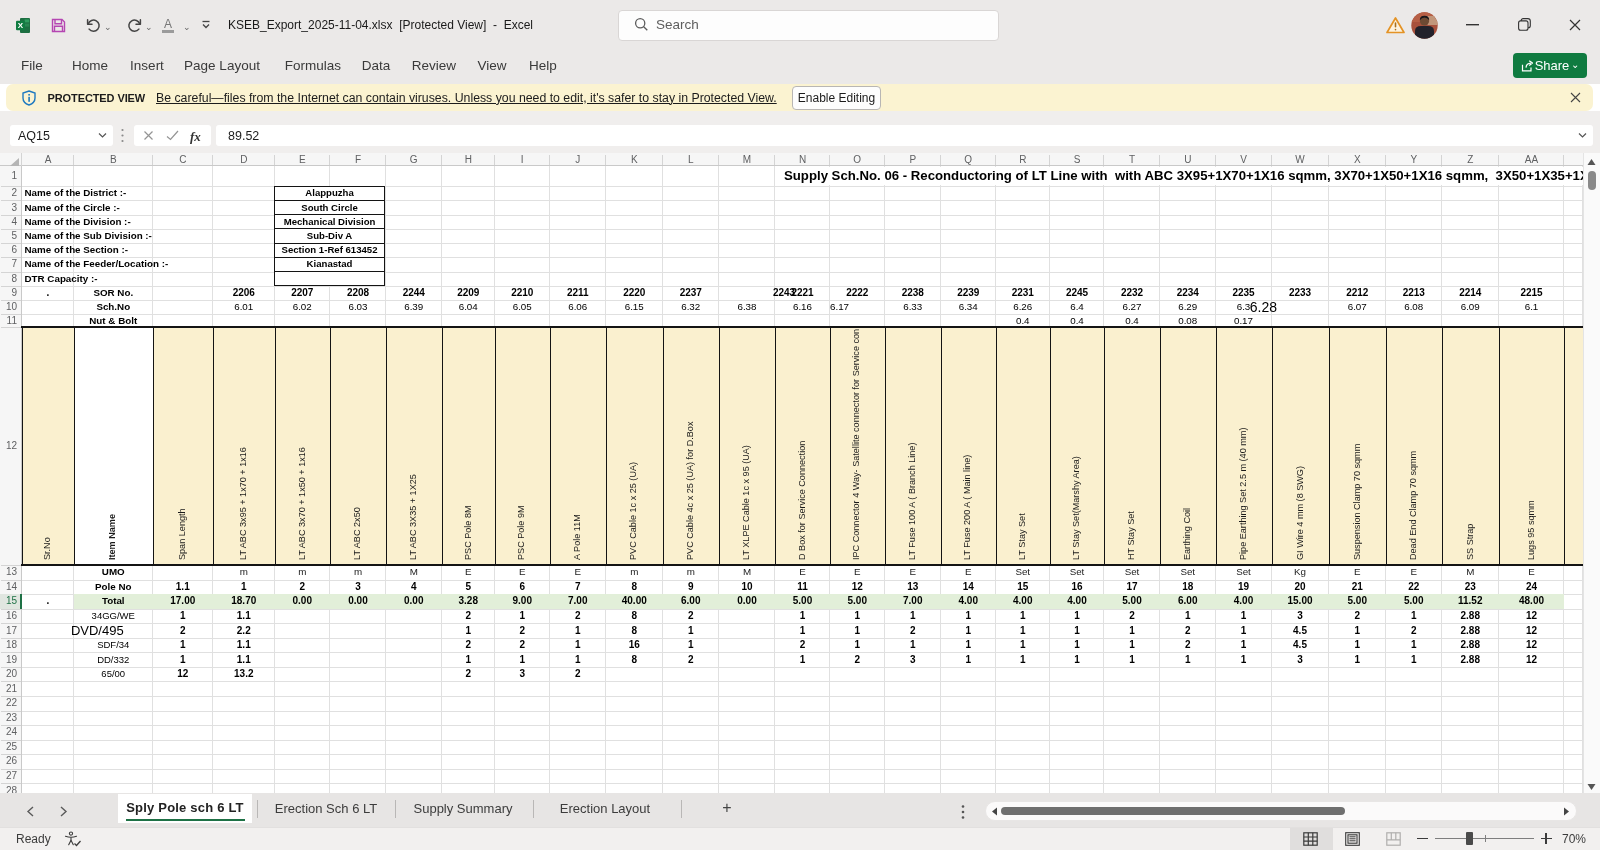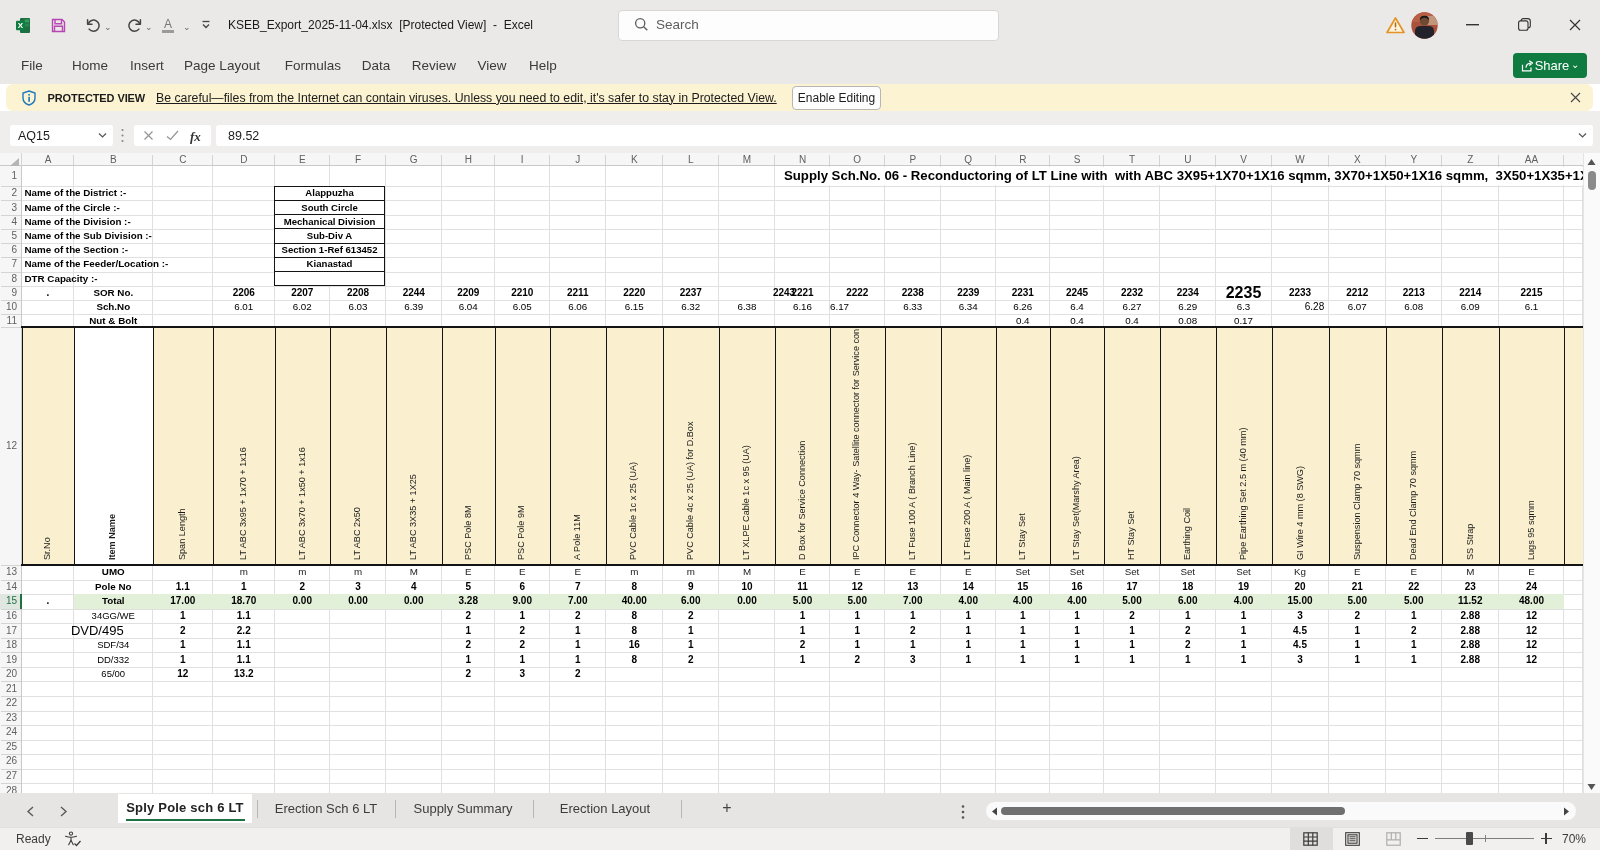--- a/index.html
+++ b/index.html
@@ -395,21 +395,21 @@
 <div style="position:absolute;left:662.5px;top:133.4px;width:56.5px;height:14px;line-height:14px;text-align:center;font-size:10px;font-weight:700;color:#000;white-space:nowrap;">2237</div>
 <div style="position:absolute;left:756px;top:133.4px;width:56.0px;height:14px;line-height:14px;text-align:center;font-size:10px;font-weight:700;color:#000;white-space:nowrap;">2243</div>
 <div style="position:absolute;left:775.0px;top:133.4px;width:55.0px;height:14px;line-height:14px;text-align:center;font-size:10px;font-weight:700;color:#000;white-space:nowrap;">2221</div>
 <div style="position:absolute;left:830.0px;top:133.4px;width:54.5px;height:14px;line-height:14px;text-align:center;font-size:10px;font-weight:700;color:#000;white-space:nowrap;">2222</div>
 <div style="position:absolute;left:884.5px;top:133.4px;width:56.5px;height:14px;line-height:14px;text-align:center;font-size:10px;font-weight:700;color:#000;white-space:nowrap;">2238</div>
 <div style="position:absolute;left:941.0px;top:133.4px;width:54.5px;height:14px;line-height:14px;text-align:center;font-size:10px;font-weight:700;color:#000;white-space:nowrap;">2239</div>
 <div style="position:absolute;left:995.5px;top:133.4px;width:54.5px;height:14px;line-height:14px;text-align:center;font-size:10px;font-weight:700;color:#000;white-space:nowrap;">2231</div>
 <div style="position:absolute;left:1050.0px;top:133.4px;width:54.0px;height:14px;line-height:14px;text-align:center;font-size:10px;font-weight:700;color:#000;white-space:nowrap;">2245</div>
 <div style="position:absolute;left:1104.0px;top:133.4px;width:56.0px;height:14px;line-height:14px;text-align:center;font-size:10px;font-weight:700;color:#000;white-space:nowrap;">2232</div>
 <div style="position:absolute;left:1160.0px;top:133.4px;width:55.5px;height:14px;line-height:14px;text-align:center;font-size:10px;font-weight:700;color:#000;white-space:nowrap;">2234</div>
-<div style="position:absolute;left:1215.5px;top:133.4px;width:56.0px;height:14px;line-height:14px;text-align:center;font-size:16px;font-weight:700;color:#000;white-space:nowrap;">2235</div>
+<div style="position:absolute;left:1215.5px;top:133.4px;width:56.0px;height:14px;line-height:14px;text-align:center;font-size:10px;font-weight:700;color:#000;white-space:nowrap;">2235</div>
 <div style="position:absolute;left:1271.5px;top:133.4px;width:57.0px;height:14px;line-height:14px;text-align:center;font-size:10px;font-weight:700;color:#000;white-space:nowrap;">2233</div>
 <div style="position:absolute;left:1328.5px;top:133.4px;width:57.5px;height:14px;line-height:14px;text-align:center;font-size:10px;font-weight:700;color:#000;white-space:nowrap;">2212</div>
 <div style="position:absolute;left:1386.0px;top:133.4px;width:55.5px;height:14px;line-height:14px;text-align:center;font-size:10px;font-weight:700;color:#000;white-space:nowrap;">2213</div>
 <div style="position:absolute;left:1441.5px;top:133.4px;width:57.5px;height:14px;line-height:14px;text-align:center;font-size:10px;font-weight:700;color:#000;white-space:nowrap;">2214</div>
 <div style="position:absolute;left:1499.0px;top:133.4px;width:65.0px;height:14px;line-height:14px;text-align:center;font-size:10px;font-weight:700;color:#000;white-space:nowrap;">2215</div>
 <div style="position:absolute;left:74.0px;top:147.6px;width:78.5px;height:14px;line-height:14px;text-align:center;font-size:9.8px;font-weight:700;color:#000;white-space:nowrap;">Sch.No</div>
 <div style="position:absolute;left:213.0px;top:147.6px;width:61.5px;height:14px;line-height:14px;text-align:center;font-size:9.8px;color:#000;white-space:nowrap;">6.01</div>
 <div style="position:absolute;left:274.5px;top:147.6px;width:55.5px;height:14px;line-height:14px;text-align:center;font-size:9.8px;color:#000;white-space:nowrap;">6.02</div>
 <div style="position:absolute;left:330.0px;top:147.6px;width:56.0px;height:14px;line-height:14px;text-align:center;font-size:9.8px;color:#000;white-space:nowrap;">6.03</div>
 <div style="position:absolute;left:386.0px;top:147.6px;width:55.5px;height:14px;line-height:14px;text-align:center;font-size:9.8px;color:#000;white-space:nowrap;">6.39</div>
@@ -421,21 +421,21 @@
 <div style="position:absolute;left:719.0px;top:147.6px;width:56.0px;height:14px;line-height:14px;text-align:center;font-size:9.8px;color:#000;white-space:nowrap;">6.38</div>
 <div style="position:absolute;left:775.0px;top:147.6px;width:55.0px;height:14px;line-height:14px;text-align:center;font-size:9.8px;color:#000;white-space:nowrap;">6.16</div>
 <div style="position:absolute;left:830.0px;top:147.6px;width:54.5px;height:14px;line-height:14px;font-size:9.8px;color:#000;white-space:nowrap;">6.17</div>
 <div style="position:absolute;left:884.5px;top:147.6px;width:56.5px;height:14px;line-height:14px;text-align:center;font-size:9.8px;color:#000;white-space:nowrap;">6.33</div>
 <div style="position:absolute;left:941.0px;top:147.6px;width:54.5px;height:14px;line-height:14px;text-align:center;font-size:9.8px;color:#000;white-space:nowrap;">6.34</div>
 <div style="position:absolute;left:995.5px;top:147.6px;width:54.5px;height:14px;line-height:14px;text-align:center;font-size:9.8px;color:#000;white-space:nowrap;">6.26</div>
 <div style="position:absolute;left:1050.0px;top:147.6px;width:54.0px;height:14px;line-height:14px;text-align:center;font-size:9.8px;color:#000;white-space:nowrap;">6.4</div>
 <div style="position:absolute;left:1104.0px;top:147.6px;width:56.0px;height:14px;line-height:14px;text-align:center;font-size:9.8px;color:#000;white-space:nowrap;">6.27</div>
 <div style="position:absolute;left:1160.0px;top:147.6px;width:55.5px;height:14px;line-height:14px;text-align:center;font-size:9.8px;color:#000;white-space:nowrap;">6.29</div>
 <div style="position:absolute;left:1215.5px;top:147.6px;width:56.0px;height:14px;line-height:14px;text-align:center;font-size:9.8px;color:#000;white-space:nowrap;">6.3</div>
-<div style="position:absolute;left:1286px;top:147.6px;width:57.0px;height:14px;line-height:14px;text-align:center;font-size:10px;color:#000;white-space:nowrap;">6.28</div>
+<div style="position:absolute;left:1220px;top:147.6px;width:57.0px;height:14px;line-height:14px;text-align:right;font-size:14px;color:#000;white-space:nowrap;">6.28</div>
 <div style="position:absolute;left:1328.5px;top:147.6px;width:57.5px;height:14px;line-height:14px;text-align:center;font-size:9.8px;color:#000;white-space:nowrap;">6.07</div>
 <div style="position:absolute;left:1386.0px;top:147.6px;width:55.5px;height:14px;line-height:14px;text-align:center;font-size:9.8px;color:#000;white-space:nowrap;">6.08</div>
 <div style="position:absolute;left:1441.5px;top:147.6px;width:57.5px;height:14px;line-height:14px;text-align:center;font-size:9.8px;color:#000;white-space:nowrap;">6.09</div>
 <div style="position:absolute;left:1499.0px;top:147.6px;width:65.0px;height:14px;line-height:14px;text-align:center;font-size:9.8px;color:#000;white-space:nowrap;">6.1</div>
 <div style="position:absolute;left:74.0px;top:161.2px;width:78.5px;height:14px;line-height:14px;text-align:center;font-size:9.8px;font-weight:700;color:#000;white-space:nowrap;">Nut &amp; Bolt</div>
 <div style="position:absolute;left:995.5px;top:161.2px;width:54.5px;height:14px;line-height:14px;text-align:center;font-size:9.8px;color:#000;white-space:nowrap;">0.4</div>
 <div style="position:absolute;left:1050.0px;top:161.2px;width:54.0px;height:14px;line-height:14px;text-align:center;font-size:9.8px;color:#000;white-space:nowrap;">0.4</div>
 <div style="position:absolute;left:1104.0px;top:161.2px;width:56.0px;height:14px;line-height:14px;text-align:center;font-size:9.8px;color:#000;white-space:nowrap;">0.4</div>
 <div style="position:absolute;left:1160.0px;top:161.2px;width:55.5px;height:14px;line-height:14px;text-align:center;font-size:9.8px;color:#000;white-space:nowrap;">0.08</div>
 <div style="position:absolute;left:1215.5px;top:161.2px;width:56.0px;height:14px;line-height:14px;text-align:center;font-size:9.8px;color:#000;white-space:nowrap;">0.17</div>

